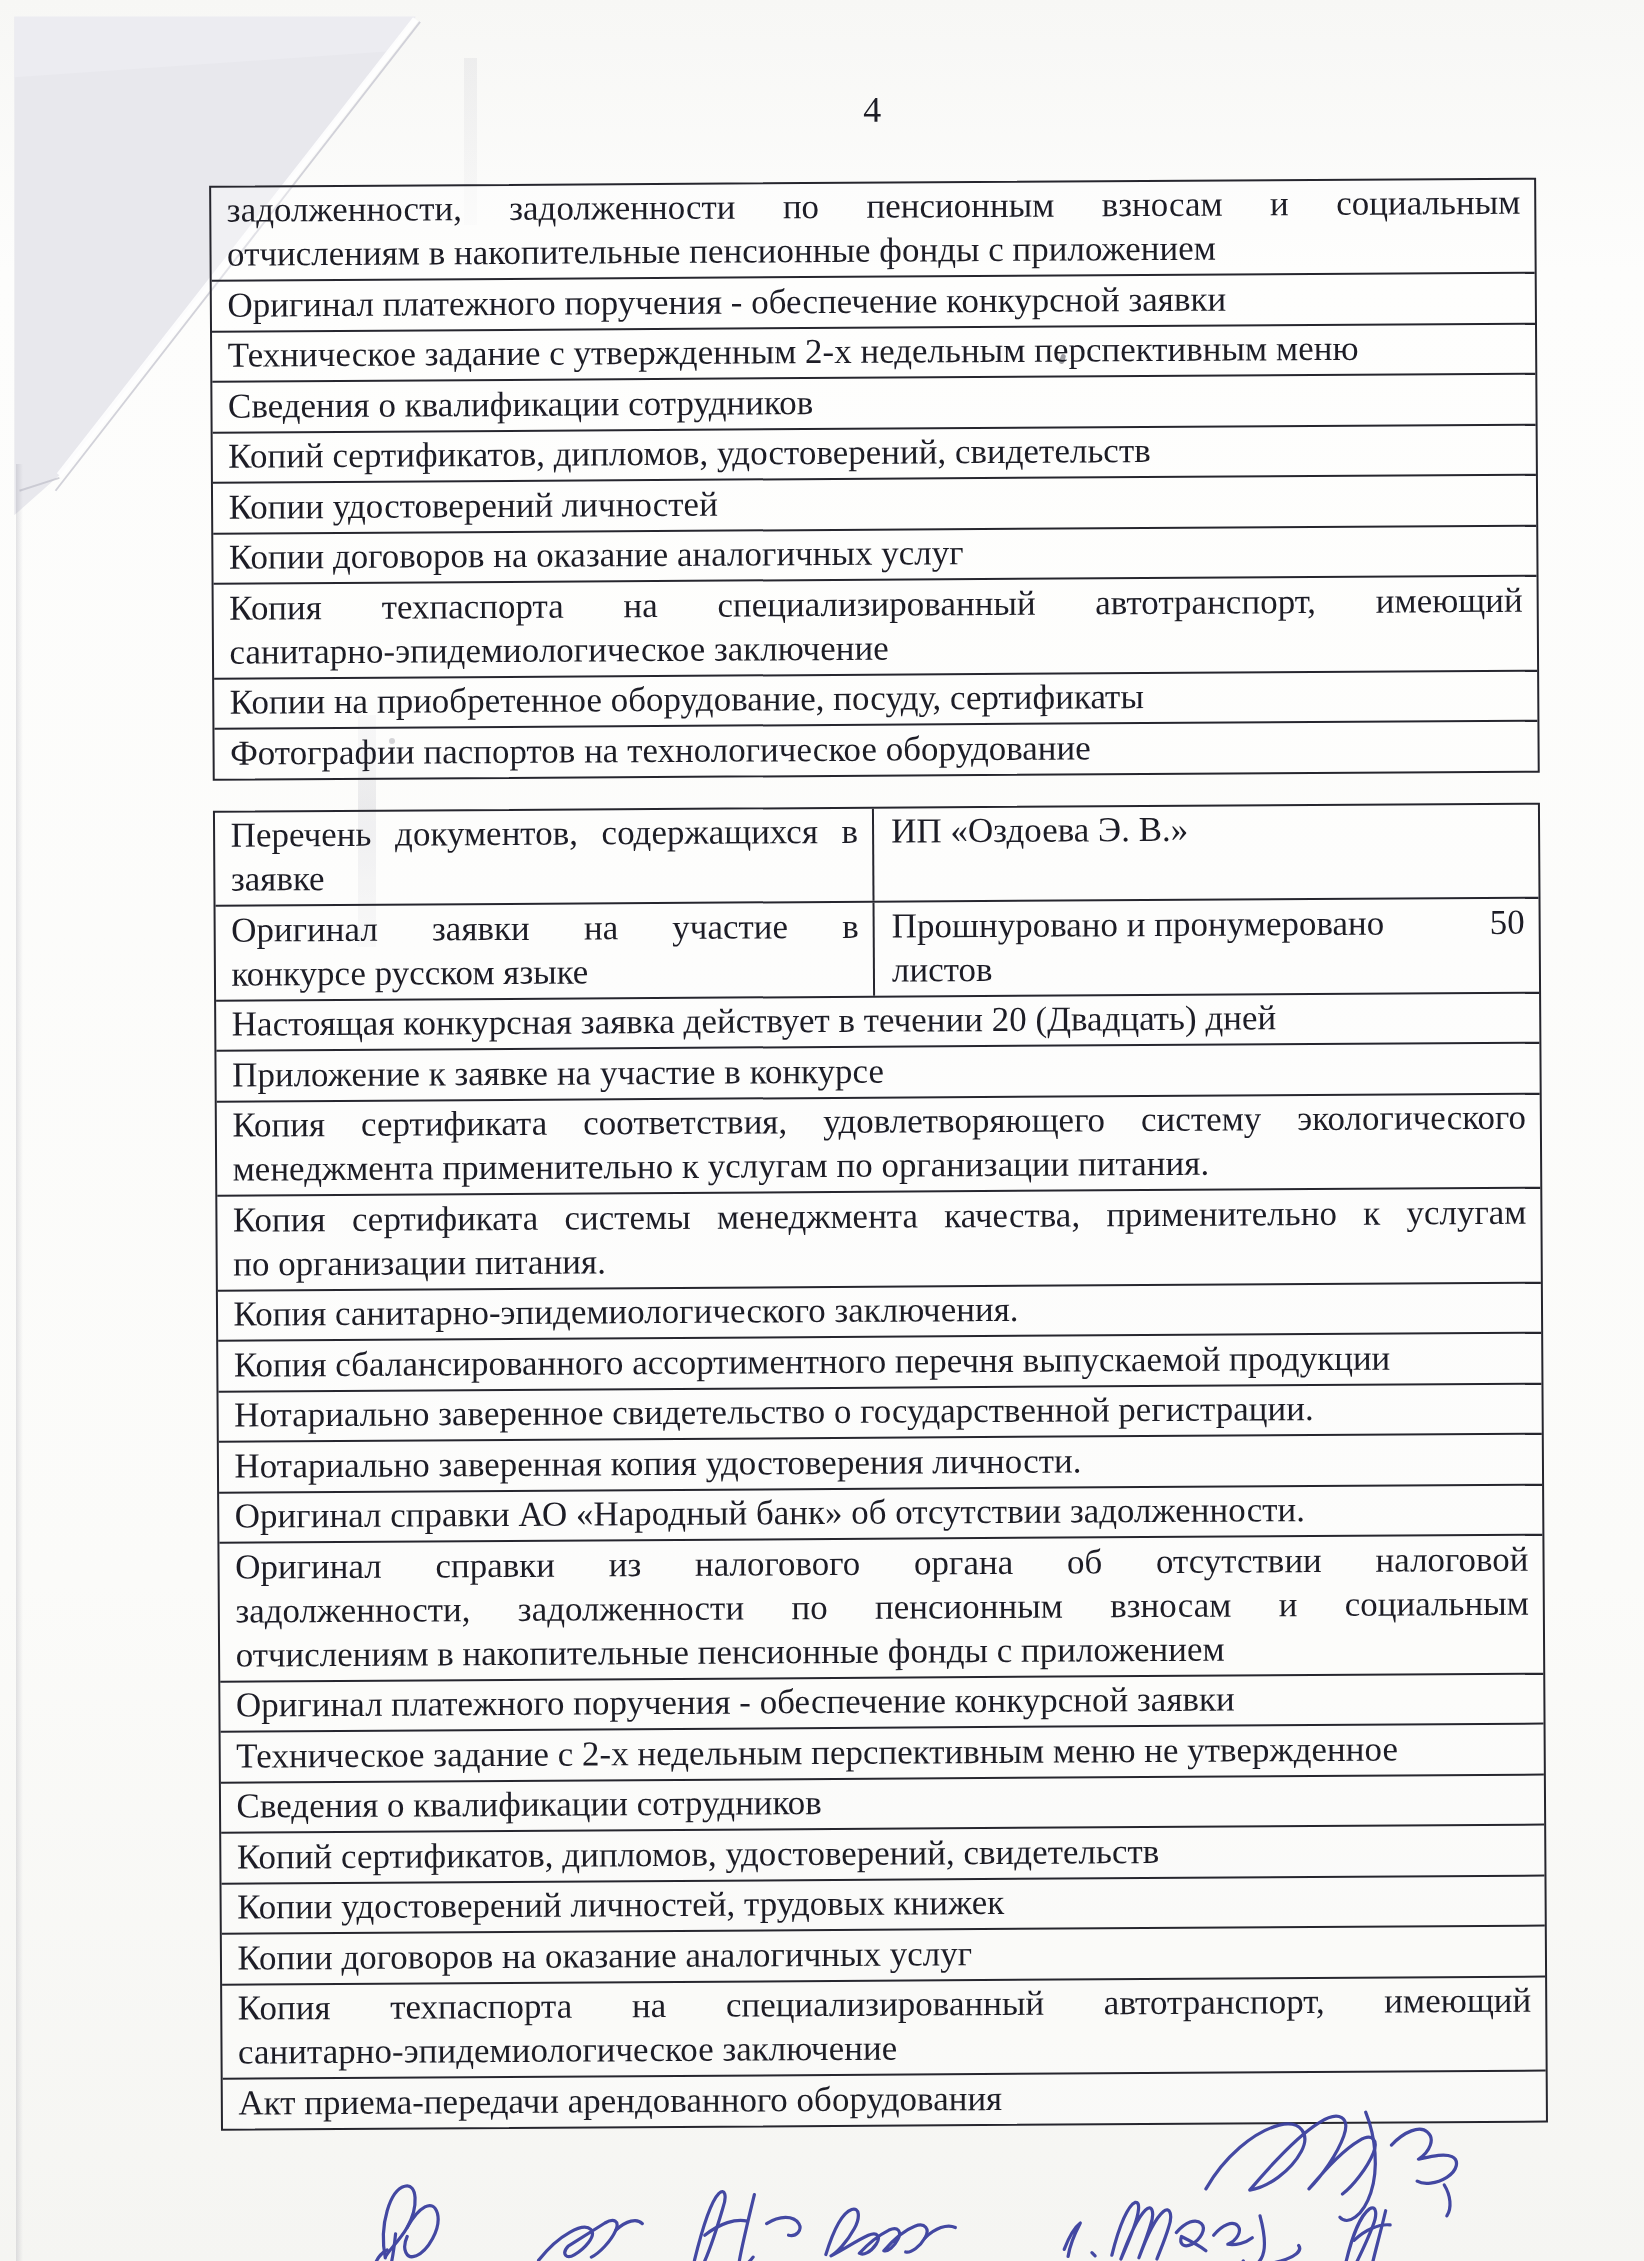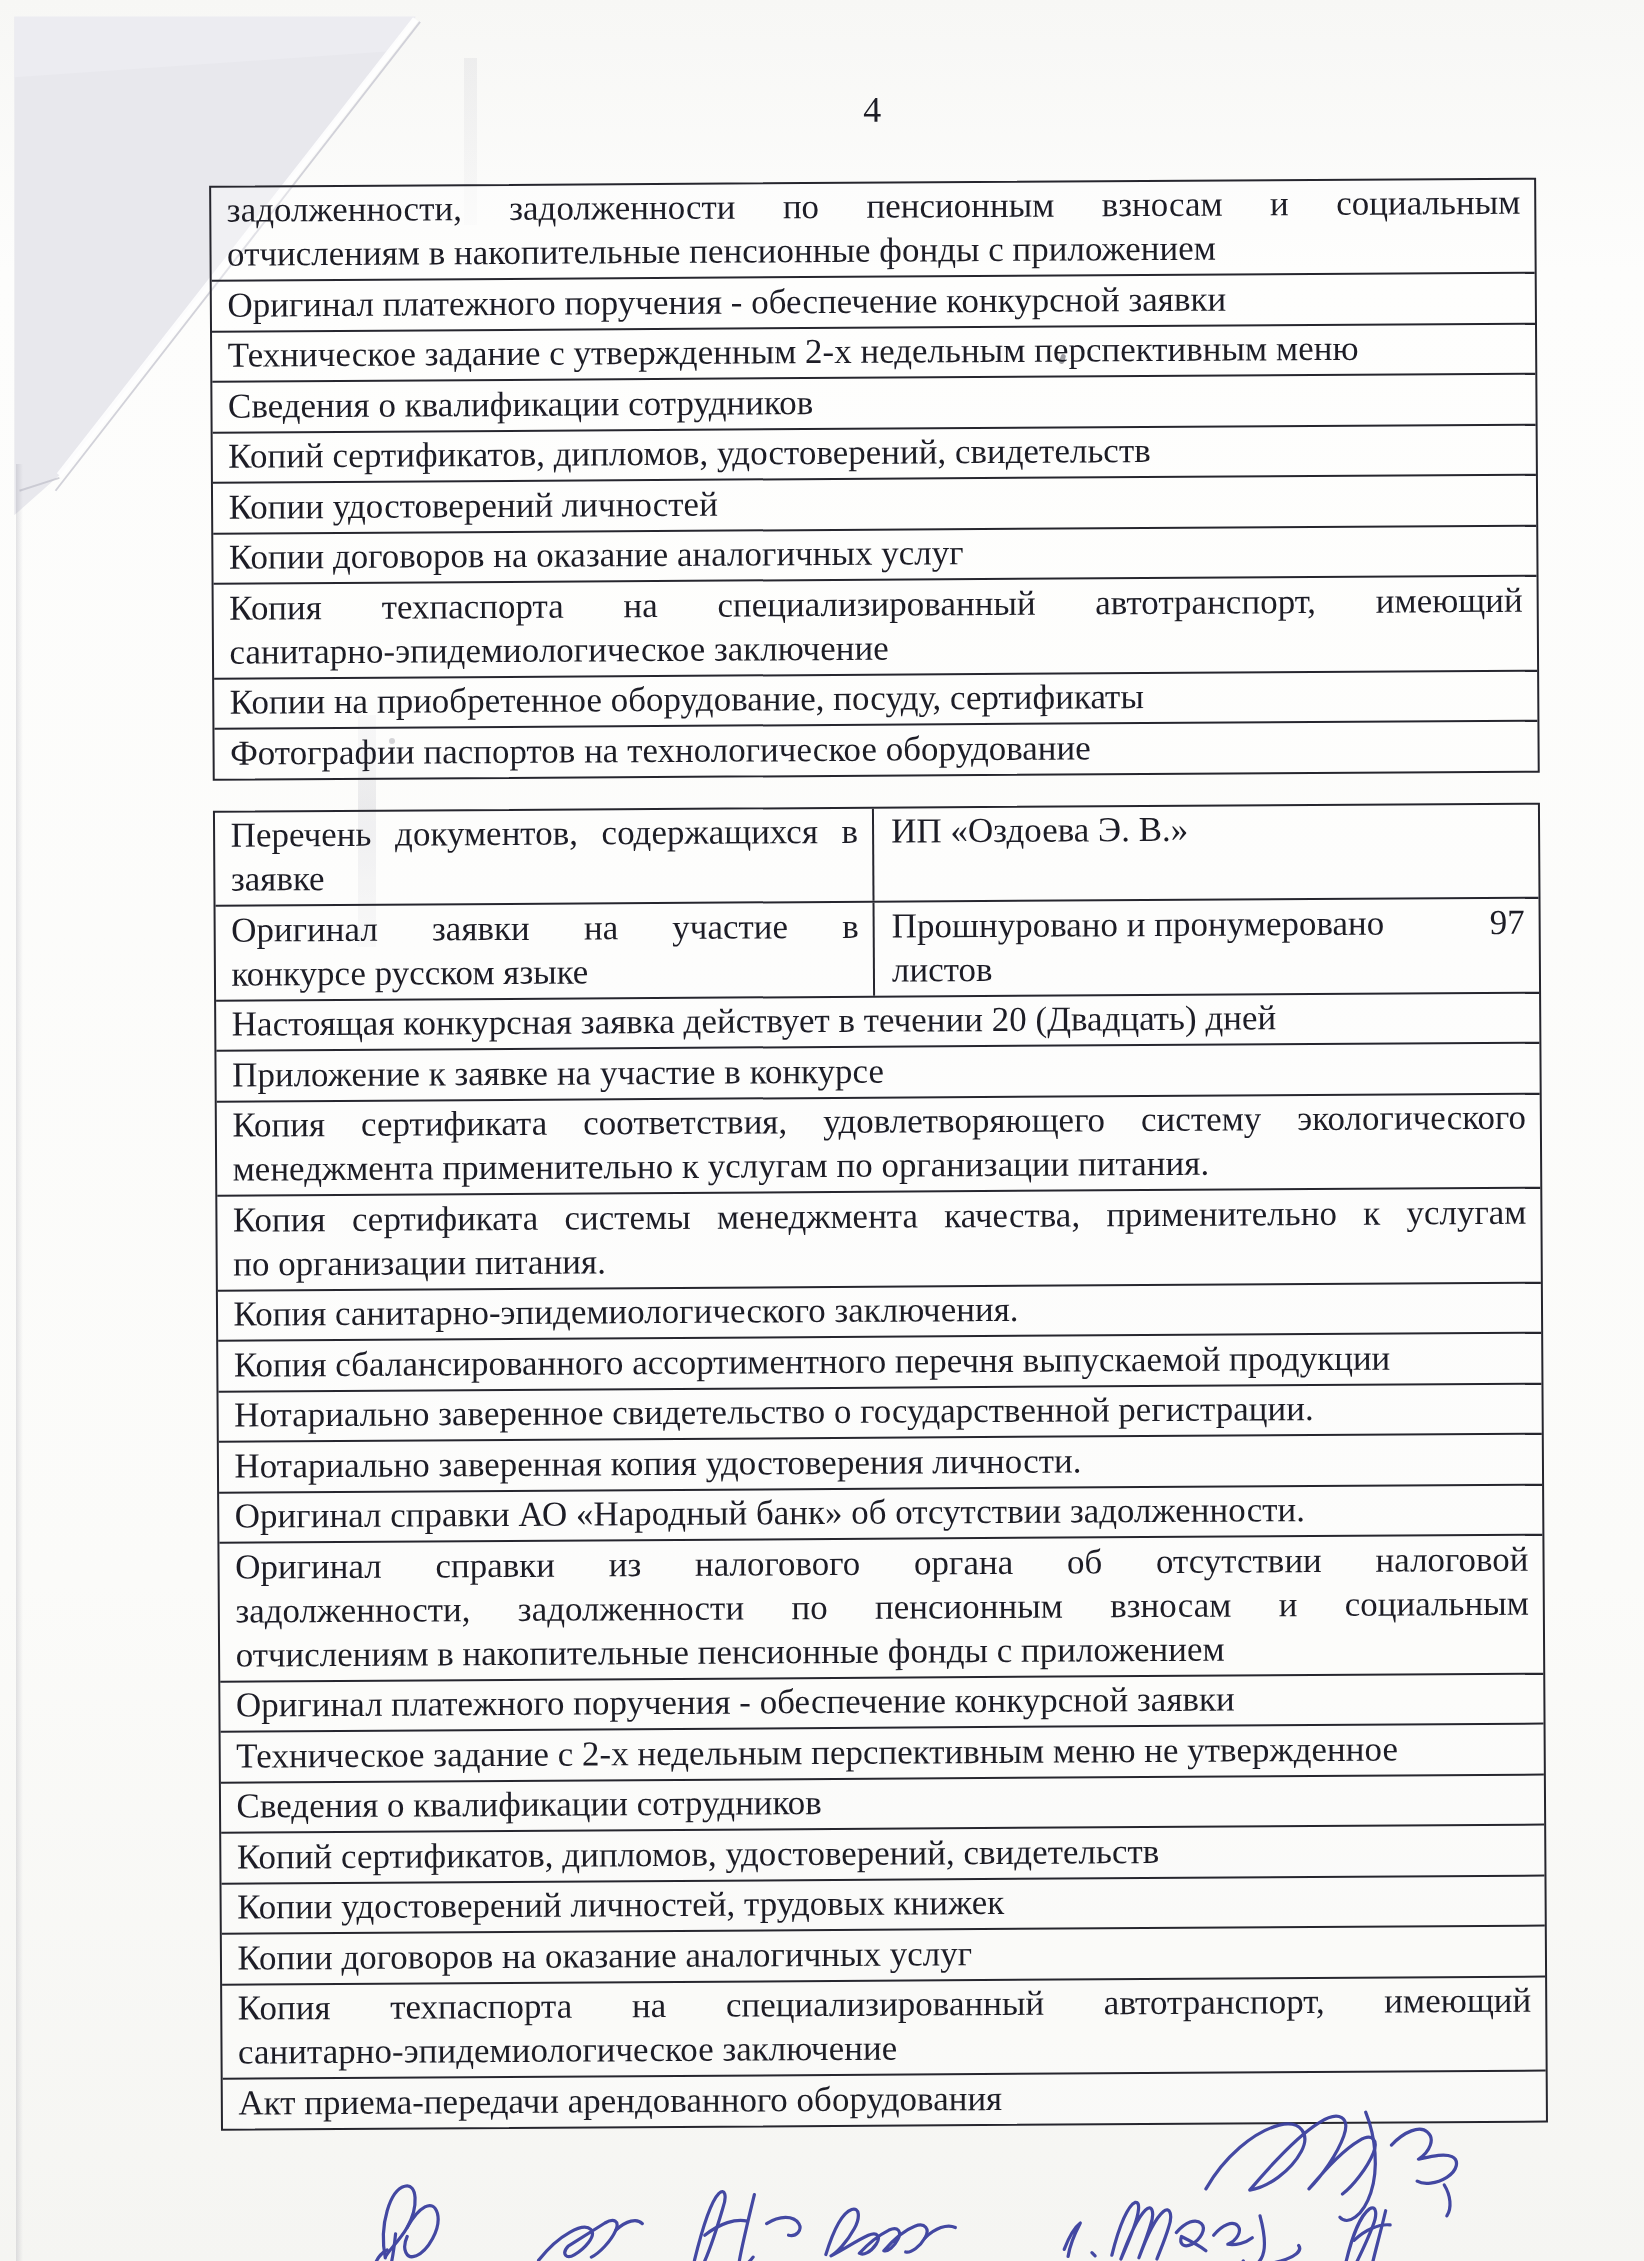--- a/index.html
+++ b/index.html
@@ -107,21 +107,21 @@
         </div>
       </div>
       <div class="trow row2col">
         <div class="c1">
           <span class="jl">Оригинал  заявки  на  участие  в</span>
           <span class="ll">конкурсе русском языке</span>
         </div>
         <div class="c2">
           <span class="numline">
             <span>Прошнуровано и пронумеровано</span>
-            <span>97</span>
+            <span>50</span>
           </span>
           <span class="ll">листов</span>
         </div>
       </div>
 
       <div class="trow">
         <span class="ll">Настоящая конкурсная заявка действует в течении 20 (Двадцать) дней</span>
       </div>
       <div class="trow">
         <span class="ll">Приложение к заявке на участие в конкурсе</span>

